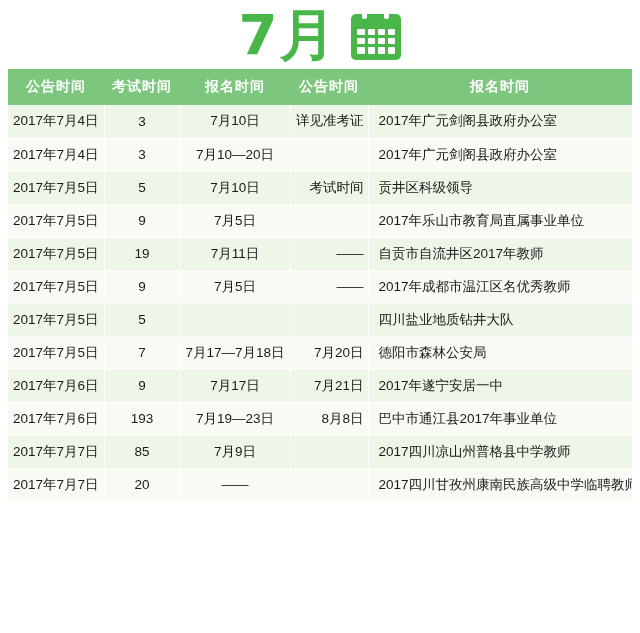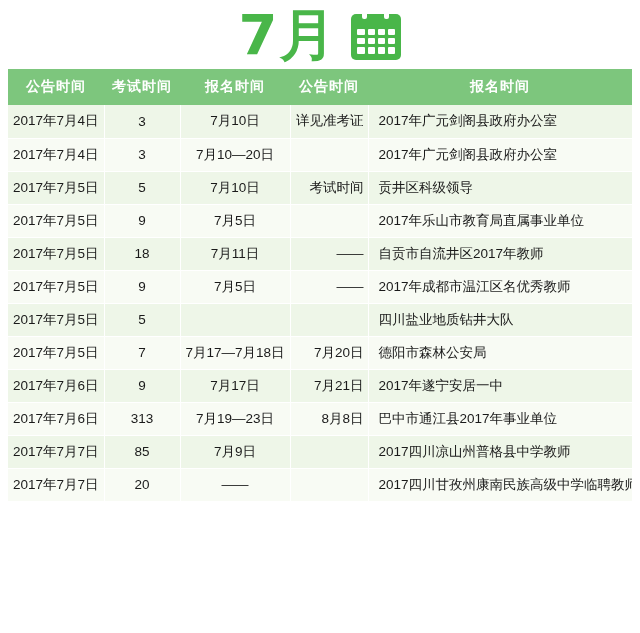--- a/index.html
+++ b/index.html
@@ -180,21 +180,21 @@
           </tr>
           <tr class="odd">
             <td class="c-date">2017年7月5日</td>
             <td class="c-num">9</td>
             <td class="c-apply">7月5日</td>
             <td class="c-exam"></td>
             <td class="c-org">2017年乐山市教育局直属事业单位</td>
           </tr>
           <tr class="even">
             <td class="c-date">2017年7月5日</td>
-            <td class="c-num">18</td>
+            <td class="c-num">19</td>
             <td class="c-apply">7月11日</td>
             <td class="c-exam">——</td>
             <td class="c-org">自贡市自流井区2017年教师</td>
           </tr>
           <tr class="odd">
             <td class="c-date">2017年7月5日</td>
             <td class="c-num">9</td>
             <td class="c-apply">7月5日</td>
             <td class="c-exam">——</td>
             <td class="c-org">2017年成都市温江区名优秀教师</td>
@@ -215,21 +215,21 @@
           </tr>
           <tr class="even">
             <td class="c-date">2017年7月6日</td>
             <td class="c-num">9</td>
             <td class="c-apply">7月17日</td>
             <td class="c-exam">7月21日</td>
             <td class="c-org">2017年遂宁安居一中</td>
           </tr>
           <tr class="odd">
             <td class="c-date">2017年7月6日</td>
-            <td class="c-num">313</td>
+            <td class="c-num">193</td>
             <td class="c-apply">7月19—23日</td>
             <td class="c-exam">8月8日</td>
             <td class="c-org">巴中市通江县2017年事业单位</td>
           </tr>
           <tr class="even">
             <td class="c-date">2017年7月7日</td>
             <td class="c-num">85</td>
             <td class="c-apply">7月9日</td>
             <td class="c-exam"></td>
             <td class="c-org">2017四川凉山州普格县中学教师</td>

